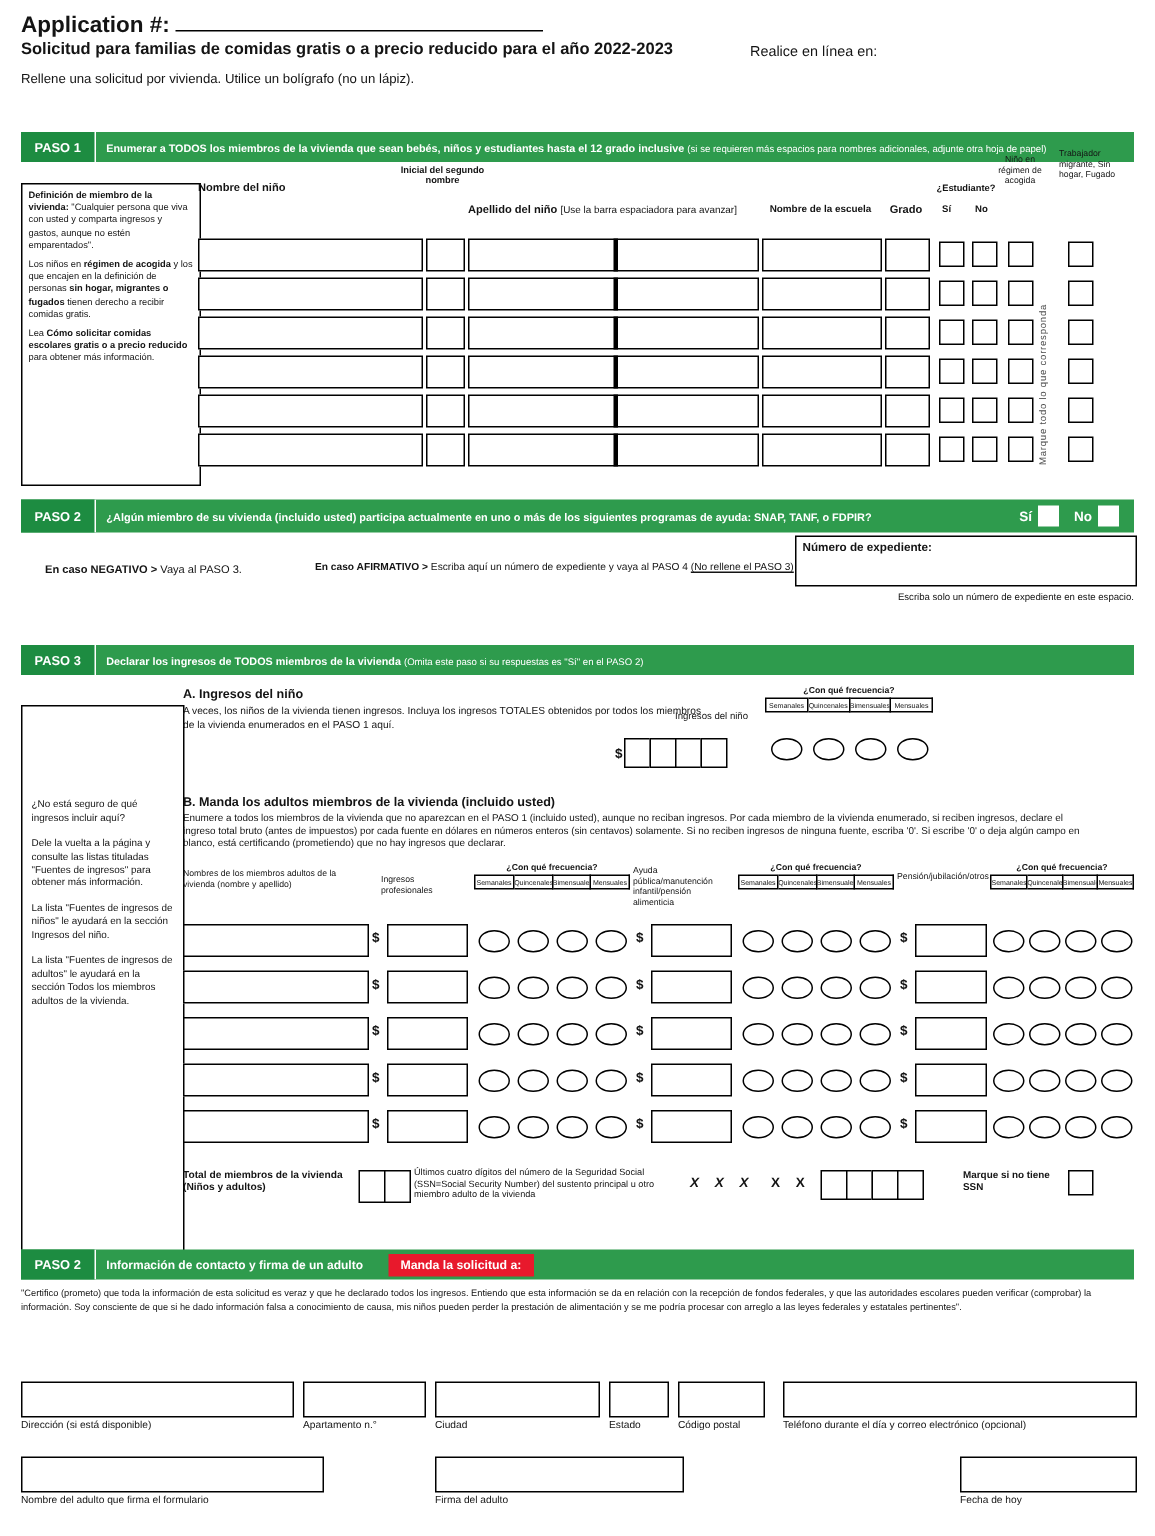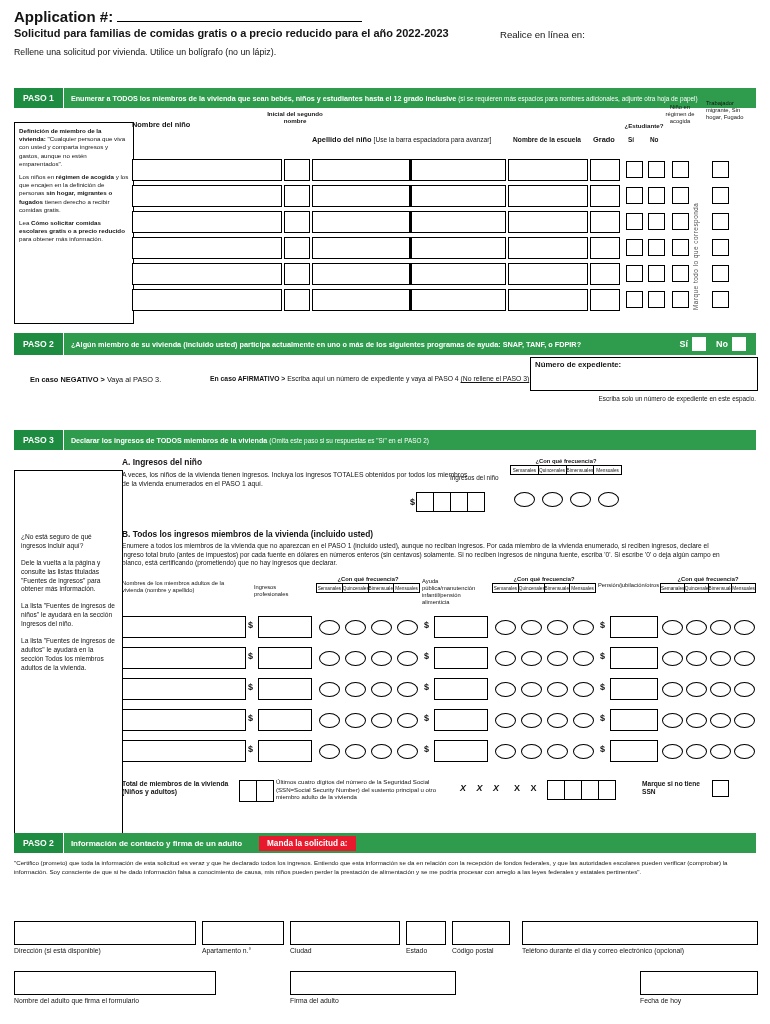--- a/index.html
+++ b/index.html
@@ -233,21 +233,21 @@
         <div class="circ"></div>
       </div>
     <div class="ccell">
         <div class="circ"></div>
       </div>
     <div class="ccell">
         <div class="circ"></div>
       </div>
   </div>
 
-  <div class="hdr" style="left:108px;top:100px;font-size:8.4px;">B. Todos los ingresos miembros de la vivienda (incluido usted)</div>
+  <div class="hdr" style="left:108px;top:100px;font-size:8.4px;">B. Manda los adultos miembros de la vivienda (incluido usted)</div>
   <div class="abs" style="left:108px;top:112px;width:600px;font-size:6.6px;line-height:1.3;">Enumere a todos los miembros de la vivienda que no aparezcan en el PASO 1 (incluido usted), aunque no reciban ingresos. Por cada miembro de la vivienda enumerado, si reciben ingresos, declare el ingreso total bruto (antes de impuestos) por cada fuente en dólares en números enteros (sin centavos) solamente. Si no reciben ingresos de ninguna fuente, escriba '0'. Si escribe '0' o deja algún campo en blanco, está certificando (prometiendo) que no hay ingresos que declarar.</div>
 
   <div class="small" style="left:108px;top:150px;width:118px;">Nombres de los miembros adultos de la vivienda (nombre y apellido)</div>
   <div class="small" style="left:240px;top:154px;width:56px;">Ingresos profesionales</div>
   <div class="freq-block" style="left:302px;top:146px;width:104px;">
     <div class="freq-title">¿Con qué frecuencia?</div>
     <div class="freq-cells">
       <span>Semanales</span>
       <span>Quincenales</span>
       <span>Bimensuales</span>

